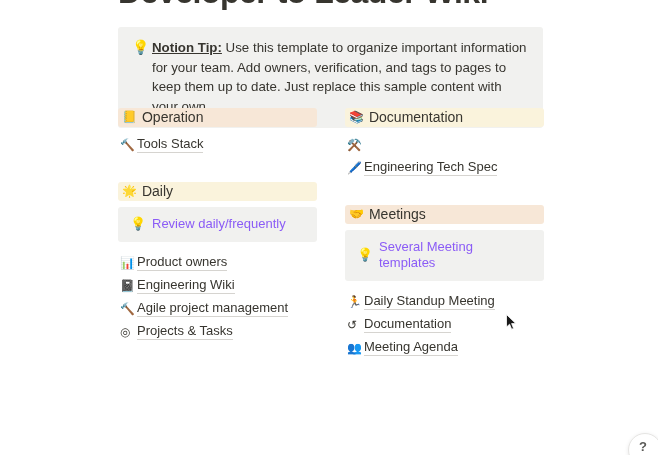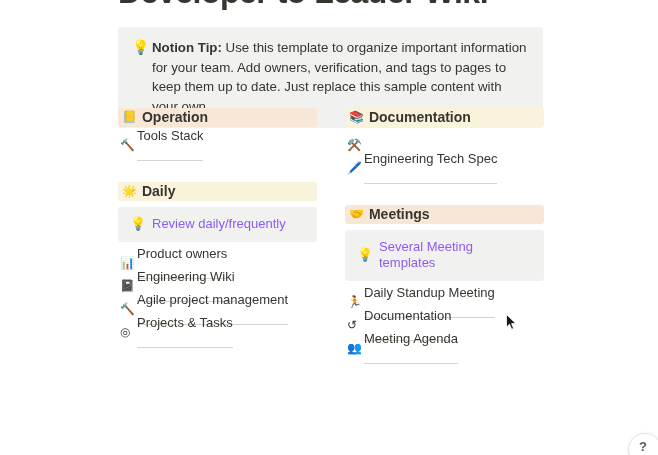--- a/index.html
+++ b/index.html
@@ -51,20 +51,21 @@
     text-align: left;
   }
   .tip-callout .tip-text {
     font-size: 13.3px;
     line-height: 19.5px;
     color: #37352f;
     flex: 1;
   }
   .tip-text b {
     font-weight: bold;
+    text-decoration: underline;
   }
 
   
   .columns {
     position: absolute;
     left: 118px;
     top: 108px;
     width: 425px;
     display: flex;
     gap: 28px;
@@ -86,21 +87,21 @@
     height: 19px;
     margin-bottom: 6px;
   }
   .sec-header .emoji {
     font-size: 12px;
     line-height: 14px;
     margin-right: 5px;
   }
   .sec-header .label {
     font-size: 14px;
-    font-weight: bold;
+    font-weight: normal;
     line-height: 14px;
     color: #37352f;
   }
 
   .link-row {
     display: flex;
     align-items: center;
     padding: 2px 0 2px 2px;
     height: 19px;
   }
@@ -108,21 +109,21 @@
     font-size: 12px;
     line-height: 14px;
     width: 17px;
     flex: 0 0 17px;
   }
   .link-row .label {
     font-size: 13px;
     line-height: 15px;
     color: #37352f;
     border-bottom: 1px solid #d6d4d0;
-    padding-bottom: 17px;
+    padding-bottom: 1px;
   }
 
   .sub-callout {
     background: #f1f1ef;
     border-radius: 3px;
     padding: 9px 12px 10px 12px;
     display: flex;
     align-items: center;
     box-sizing: border-box;
     margin-bottom: 9px;

